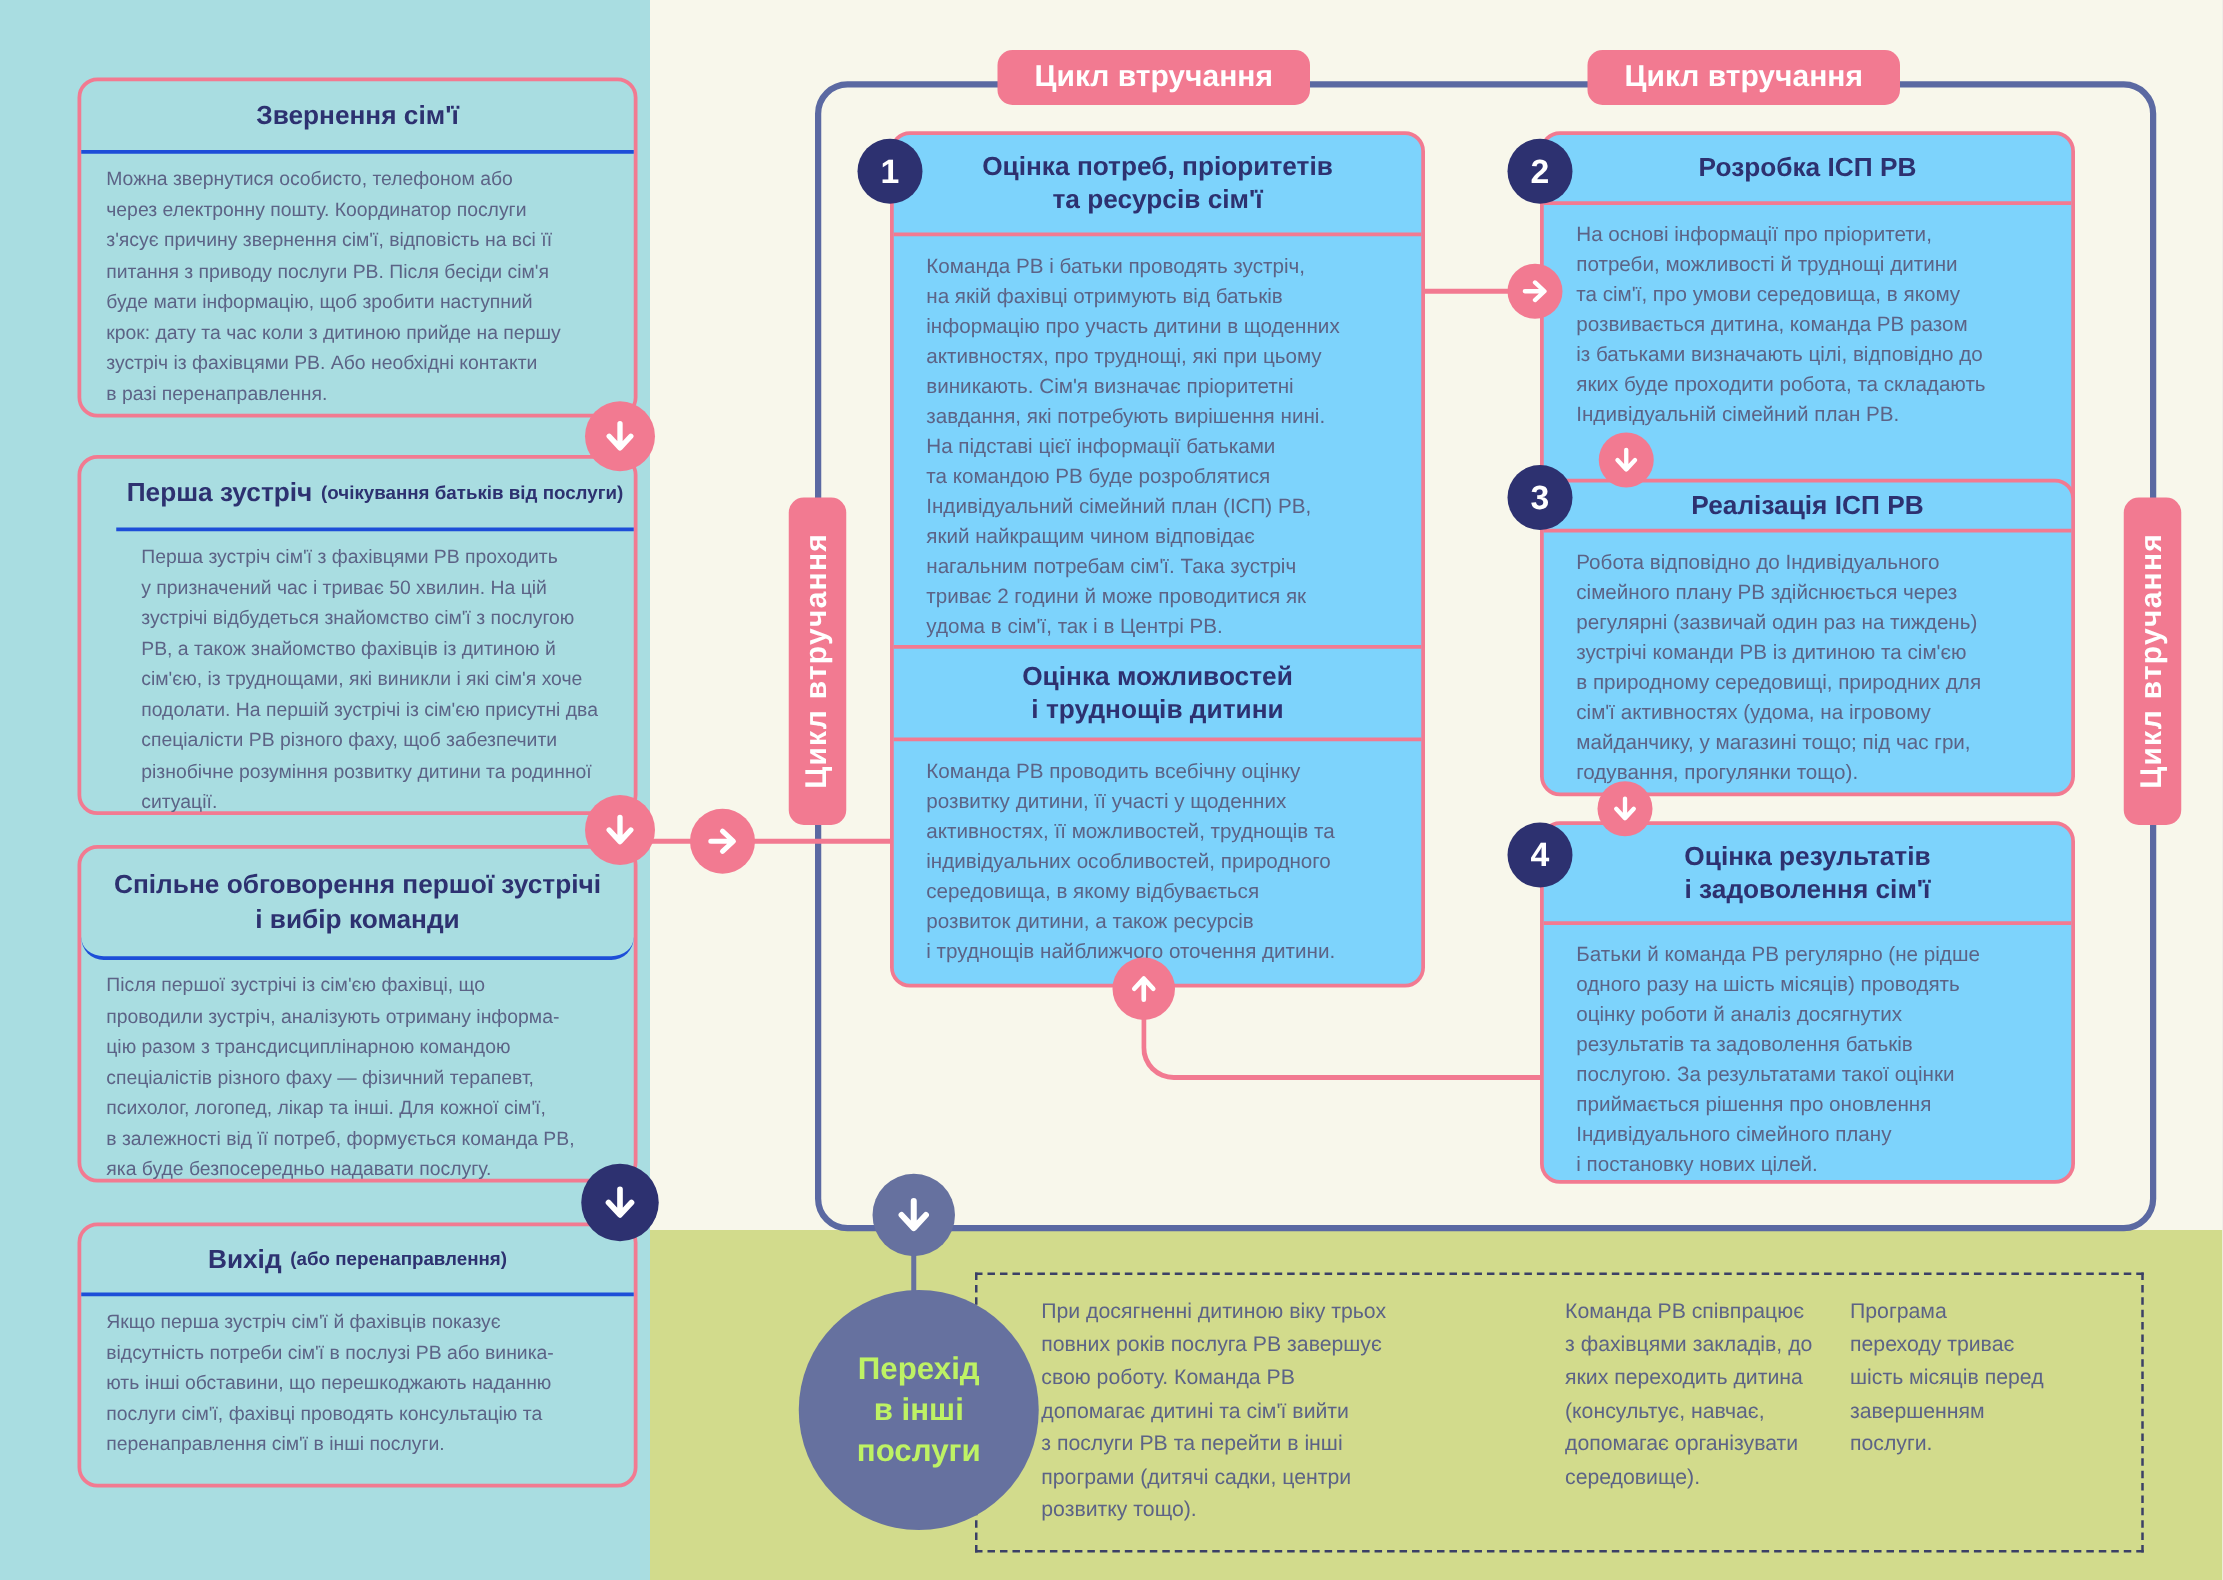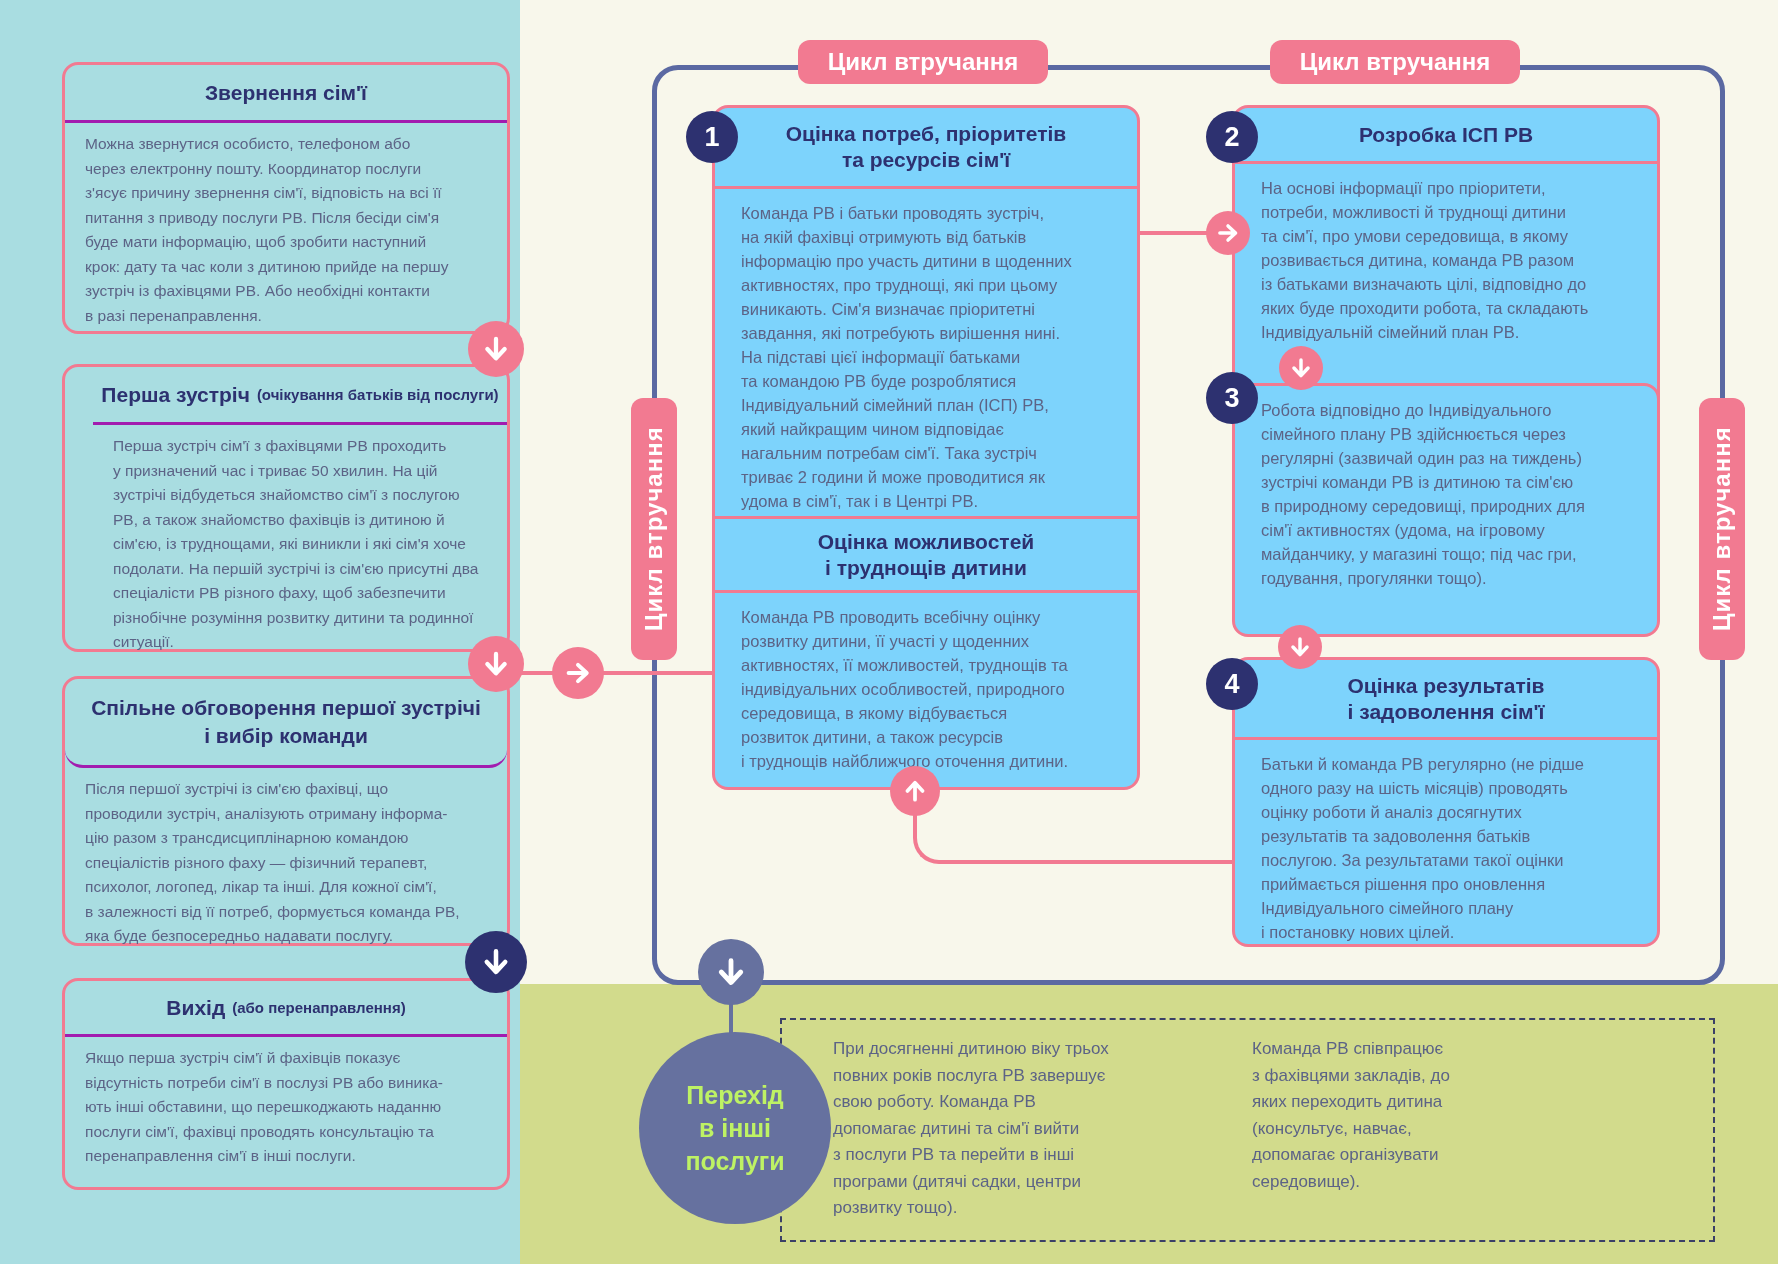--- a/index.html
+++ b/index.html
@@ -3,21 +3,21 @@
 <meta charset="utf-8">
 <style>
   html,body{margin:0;padding:0;background:#e8e8e8;}
   .canvas{position:relative;width:1778px;height:1264px;background:#f8f7eb;font-family:"Liberation Sans",sans-serif;overflow:hidden;}
   .bg-teal{position:absolute;left:0;top:0;width:520px;height:1264px;background:#a9dde1;z-index:0;}
   .bg-green{position:absolute;left:520px;top:984px;width:1258px;height:280px;background:#d2db8c;z-index:0;}
   .cycle-frame{position:absolute;left:652px;top:65px;width:1073px;height:920px;border:5px solid #5b69a2;border-radius:26px;box-sizing:border-box;z-index:1;}
 
   
   .lbox{position:absolute;left:62px;width:448px;border:3px solid #f27a91;border-radius:16px;box-sizing:border-box;z-index:5;}
-  .lbox-head{display:flex;align-items:center;justify-content:center;gap:7px;border-bottom:3px solid #a21caf;color:#2d3170;font-weight:bold;text-align:center;white-space:pre-line;}
+  .lbox-head{display:flex;align-items:center;justify-content:center;gap:7px;border-bottom:3px solid #1d4ed8;color:#2d3170;font-weight:bold;text-align:center;white-space:pre-line;}
   .lbox-head .t{font-size:21px;}
   .lbox-head .sub{font-size:15px;}
   .lbox-body{padding:9px 14px 0 20px;color:#5c6386;font-size:15.5px;line-height:24.5px;white-space:pre-line;}
 
   
   .mbox{position:absolute;width:428px;border:3px solid #f27a91;border-radius:16px;background:#7dd3fc;box-sizing:border-box;z-index:5;display:flex;flex-direction:column;}
   .mbox-head{flex:none;display:flex;align-items:center;justify-content:center;text-align:center;color:#2d3170;font-weight:bold;font-size:21px;line-height:26px;border-bottom:3px solid #f27a91;white-space:pre-line;}
   .mbox-head.mid{border-top:3px solid #f27a91;}
   .mbox-body{padding:12px 26px 0;color:#5c6386;font-size:16.5px;line-height:24px;white-space:pre-line;}
 
@@ -143,20 +143,21 @@
     <div class="mbox-body" style="flex:1;">На основі інформації про пріоритети,
 потреби, можливості й труднощі дитини
 та сім'ї, про умови середовища, в якому
 розвивається дитина, команда РВ разом
 із батьками визначають цілі, відповідно до
 яких буде проходити робота, та складають
 Індивідуальній сімейний план РВ.</div>
   </div>
 
   <div class="mbox" style="left:1232px;top:383px;height:254px;">
+    <div class="mbox-head" style="height:37px;">Реалізація ІСП РВ</div>
     <div class="mbox-body" style="flex:1;">Робота відповідно до Індивідуального
 сімейного плану РВ здійснюється через
 регулярні (зазвичай один раз на тиждень)
 зустрічі команди РВ із дитиною та сім'єю
 в природному середовищі, природних для
 сім'ї активностях (удома, на ігровому
 майданчику, у магазині тощо; під час гри,
 годування, прогулянки тощо).</div>
   </div>
 
@@ -239,14 +240,19 @@
 допомагає дитині та сім'ї вийти
 з послуги РВ та перейти в інші
 програми (дитячі садки, центри
 розвитку тощо).</div>
   <div class="trans-col col2">Команда РВ співпрацює
 з фахівцями закладів, до
 яких переходить дитина
 (консультує, навчає,
 допомагає організувати
 середовище).</div>
+  <div class="trans-col col3">Програма
+переходу триває
+шість місяців перед
+завершенням
+послуги.</div>
 
 </div>
 
 </body></html>

